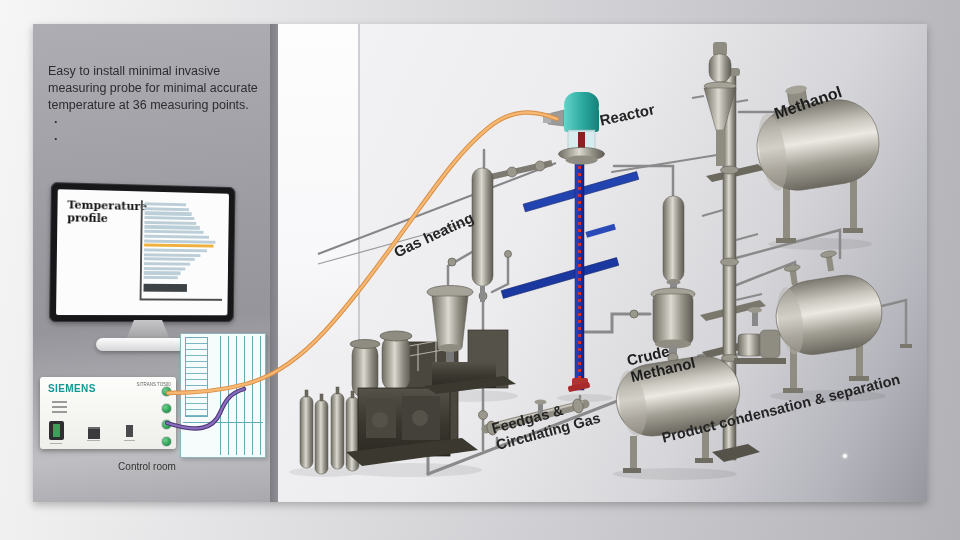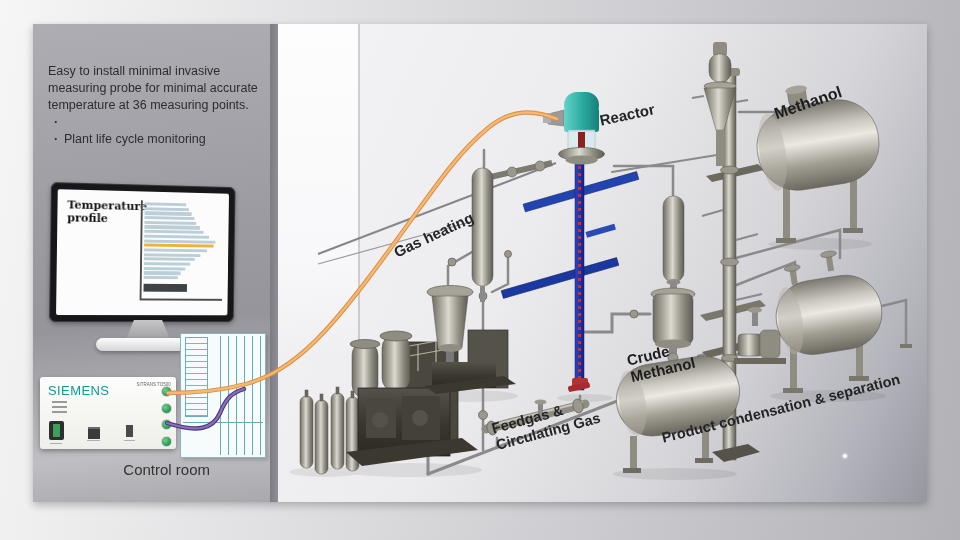--- a/index.html
+++ b/index.html
@@ -33,21 +33,21 @@
     padding:2px 0 3px 2px;box-sizing:border-box;}
   .bar{height:3.2px;flex:none;}
   .bar.footer{height:8px;margin-top:3px;}
   .stand{left:126px;top:320px;width:44px;height:20px;background:linear-gradient(#c6c6c8,#9f9fa1);
     clip-path:polygon(18% 0,82% 0,100% 100%,0 100%);}
   .base{left:96px;top:338px;width:102px;height:13px;border-radius:7px;
     background:linear-gradient(#fdfdfd,#d5d5d7);box-shadow:0 2px 4px rgba(0,0,0,.3);}
   
   .device{left:40px;top:377px;width:136px;height:72px;border-radius:3px;
     background:linear-gradient(#fdfdfb,#eeeeea);box-shadow:0 2px 5px rgba(0,0,0,.35);}
-  .brand{left:8px;top:6px;font-size:13px;font-weight:normal;letter-spacing:.4px;color:#0e9a94;}
+  .brand{left:8px;top:6px;font-size:10px;font-weight:bold;letter-spacing:.4px;color:#0e9a94;}
   .model{right:5px;top:5px;font-size:6px;color:#666;transform:scale(.75);transform-origin:right top;}
   .leds{left:12px;top:24px;}
   .leds div{width:15px;height:1.5px;background:#9a9a9a;margin-bottom:3.5px;}
   .dsub{left:9px;top:44px;width:15px;height:19px;background:#2e2e30;border-radius:2px;}
   .dsub div{position:absolute;left:4px;top:3px;width:7px;height:13px;background:#3aa05a;}
   .rj45{left:48px;top:50px;width:12px;height:10px;background:#3a3a3c;border-top:2px solid #6a6a6c;}
   .usb{left:86px;top:48px;width:7px;height:12px;background:#4a4a4c;}
   .caption{height:1px;background:#b0b0b0;position:absolute;}
   .ports{right:4px;top:9px;display:flex;flex-direction:column;gap:5.5px;}
   .port{width:9px;height:9px;border-radius:50%;border:1px solid #cfcfcf;
@@ -55,21 +55,21 @@
   
   .rack{left:180px;top:333px;width:84px;height:123px;background:#f6fbfb;border:1px solid #8fb4bd;
     box-shadow:2px 2px 4px rgba(0,0,0,.18);}
   .rack-cells{left:4px;top:3px;width:21px;height:78px;border:1px solid #6fadbb;
     background:repeating-linear-gradient(180deg,rgba(0,0,0,0) 0 5px,#7db5c1 5px 6px);}
   .rack-slats{left:32px;top:2px;right:2px;bottom:2px;
     background:repeating-linear-gradient(90deg,rgba(0,0,0,0) 0 7px,#69aab8 7px 8px);}
   .rack-divider{left:2px;right:2px;top:88px;height:1px;background:#69aab8;}
   
   .lbl{font-weight:bold;color:#242424;}
-  .control-room{left:84px;top:461px;width:126px;text-align:right;font-size:15px;color:#333;}
+  .control-room{left:84px;top:461px;width:126px;text-align:center;font-size:10px;color:#333;}
   .plant-title{left:415px;top:46px;width:300px;text-align:center;font-size:15.5px;color:#3d3d3f;}
   .l-reactor{left:598px;top:112px;font-size:15px;transform:rotate(-12deg);transform-origin:left top;}
   .l-gas{left:391px;top:245px;font-size:15px;transform:rotate(-25deg);transform-origin:left top;white-space:nowrap;}
   .l-methanol{left:772px;top:106px;font-size:16px;transform:rotate(-19deg);transform-origin:left top;color:#1d1d1d;}
   .l-crude{left:625px;top:352px;width:86px;font-size:15px;line-height:17px;transform:rotate(-13deg);transform-origin:left top;color:#1d1d1d;}
   .l-feedgas{left:490px;top:421px;width:124px;font-size:14.5px;line-height:17px;transform:rotate(-15deg);transform-origin:left top;}
   .l-product{left:662px;top:430px;font-size:14.5px;white-space:nowrap;transform:rotate(-14deg);transform-origin:left center;}
   .dot{left:843px;top:454px;width:4px;height:4px;border-radius:50%;background:#fff;box-shadow:0 0 3px #fff;}
   svg{position:absolute;left:0;top:0;pointer-events:none;}
 </style>
@@ -329,21 +329,20 @@
 
   <div class="abs info">
     <div>Easy to install minimal invasive</div>
     <div>measuring probe for minimal accurate</div>
     <div>temperature at 36  measuring points.</div>
     <div class="bullet-row">
       <span class="bmark">·</span>
     </div>
     <div class="bullet-row">
       <span class="bmark">·</span>
-      <span>Plant life cycle monitoring</span>
     </div>
   </div>
 
   <div class="abs monitor">
     <div class="abs bezel"></div>
     <div class="abs screen">
       <div class="abs mon-title">Temperature profile</div>
       <div class="abs chart">
 
       <div class="bar" style="width: 52%; background: rgb(188, 207, 216);"></div>

